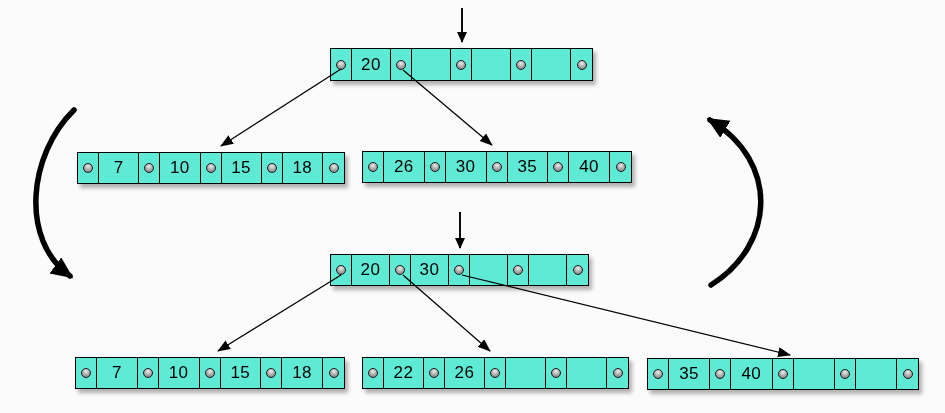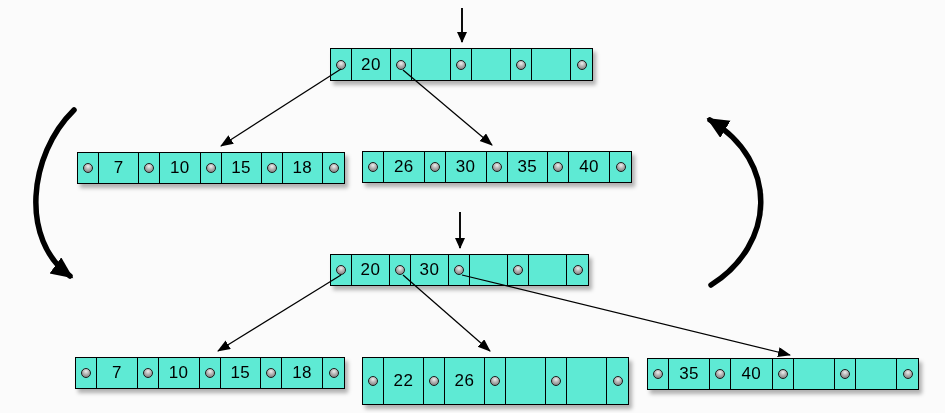--- a/index.html
+++ b/index.html
@@ -164,21 +164,21 @@
       </div>
       <div class="cell key">15</div>
       <div class="cell ptr">
         <div class="dot"></div>
       </div>
       <div class="cell key">18</div>
       <div class="cell ptr">
         <div class="dot"></div>
       </div>
     </div>
-    <div class="node" style="left: 362px; top: 357px; width: 267px; height: 48px; text-align: right;">
+    <div class="node" style="left: 362px; top: 357px; width: 267px; height: 32px; text-align: right;">
       <div class="cell ptr">
         <div class="dot"></div>
       </div>
       <div class="cell key">22</div>
       <div class="cell ptr">
         <div class="dot"></div>
       </div>
       <div class="cell key">26</div>
       <div class="cell ptr">
         <div class="dot"></div>

